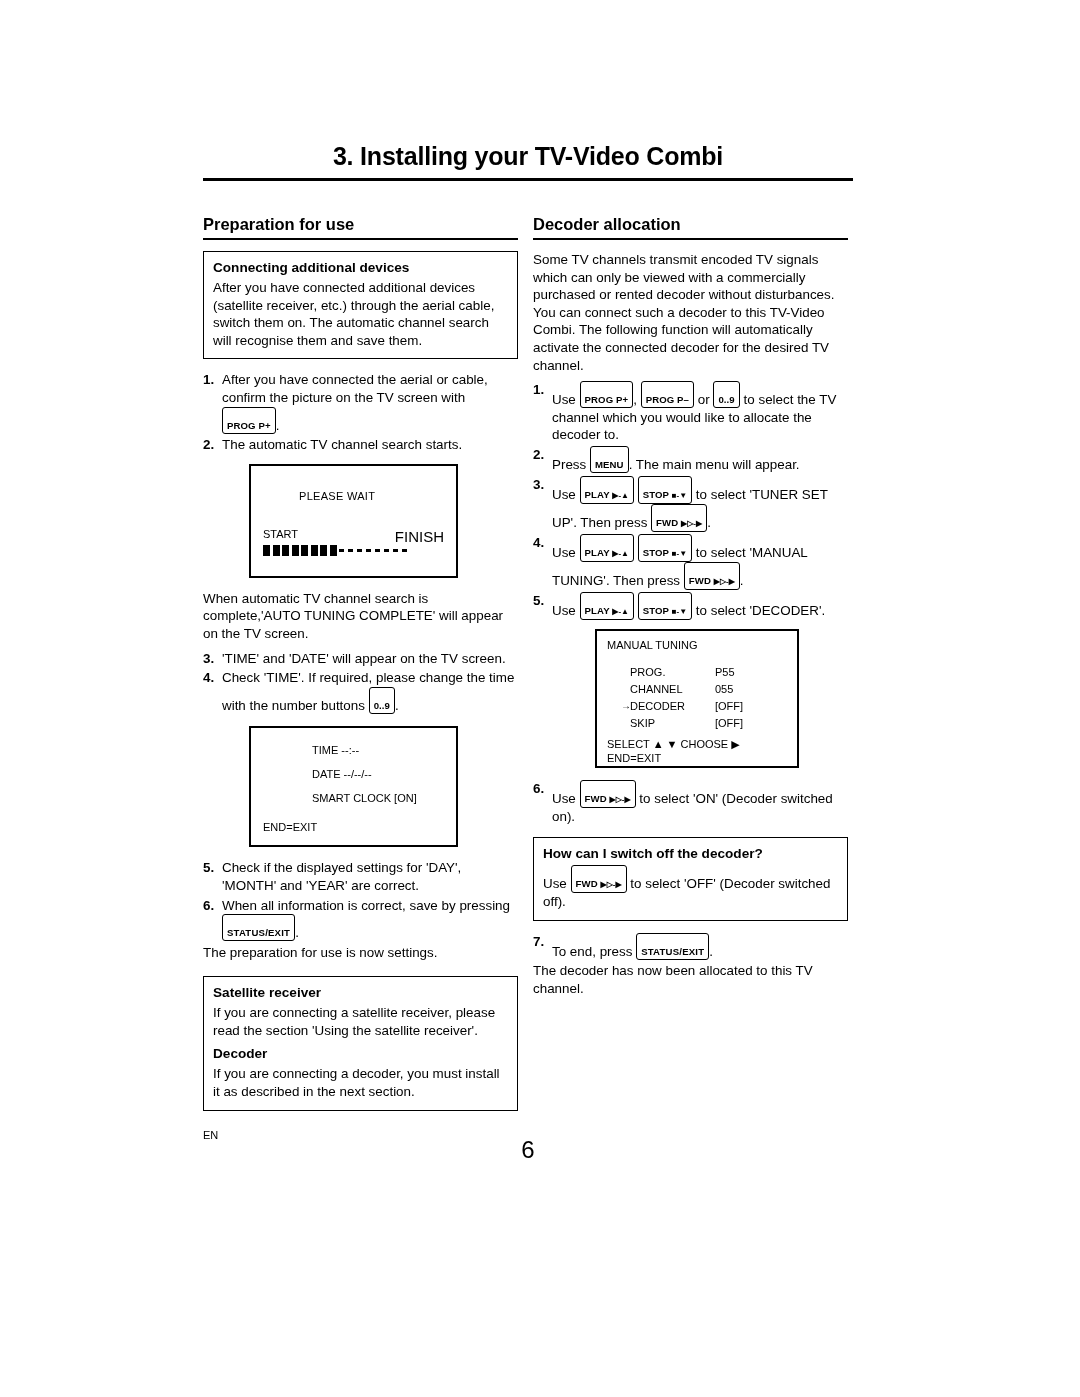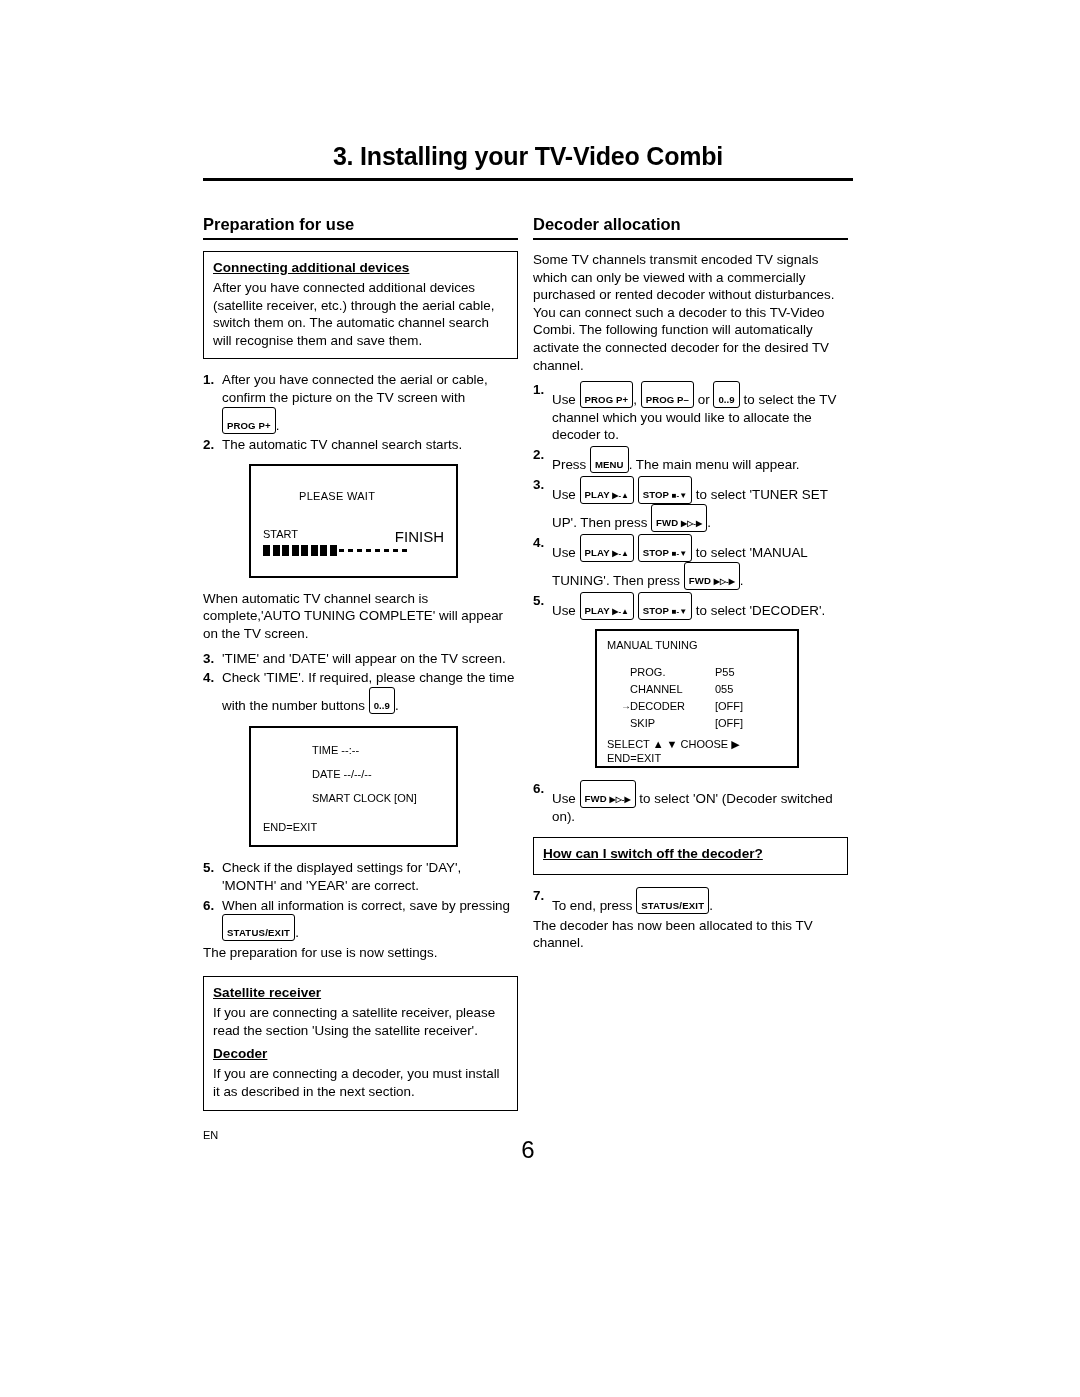--- a/index.html
+++ b/index.html
@@ -72,21 +72,20 @@
   
   .note-box {
     border: 1.5px solid #000;
     padding: 8px 9px 9px 9px;
     margin: 3px 0 12px 0;
   }
   .note-title {
     font-size: 13.6px;
     font-weight: bold;
     margin-bottom: 4px;
-    text-decoration: underline;
   }
   
   .nl {
     display: flex;
     font-size: 13.4px;
     line-height: 17.6px;
     margin-bottom: 2px;
   }
   .nl .num {
     font-weight: bold;
@@ -389,20 +388,25 @@
         <span>Use</span>
         <span class="key"><span>FWD</span> <span class="gl">▶▷-▶</span></span>
         <span>to select 'ON' (Decoder switched on).</span>
       </span>
     </div>
 
     <div class="gap-s"></div>
 
     <div class="note-box">
       <div class="note-title">How can I switch off the decoder?</div>
+      <p>
+        <span>Use</span>
+        <span class="key"><span>FWD</span> <span class="gl">▶▷-▶</span></span>
+        <span>to select 'OFF' (Decoder switched off).</span>
+      </p>
     </div>
 
     <div class="nl">
       <span class="num">7.</span>
       <span class="body">
         <span>To end, press</span>
         <span class="key wide"><span>STATUS/EXIT</span></span><span>.</span>
       </span>
     </div>
 

